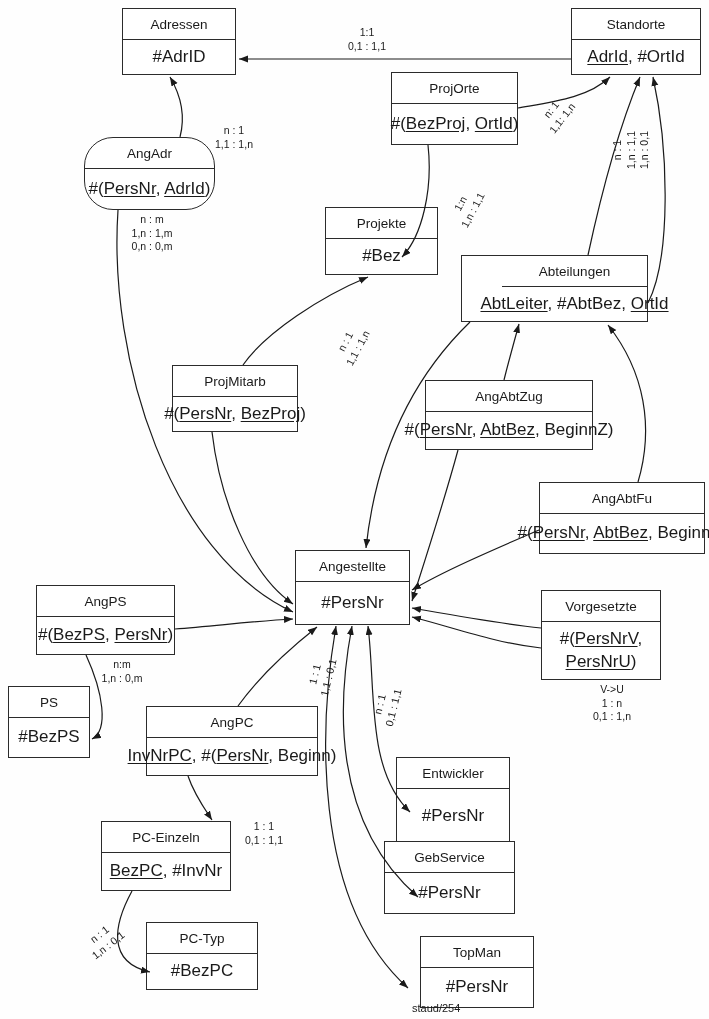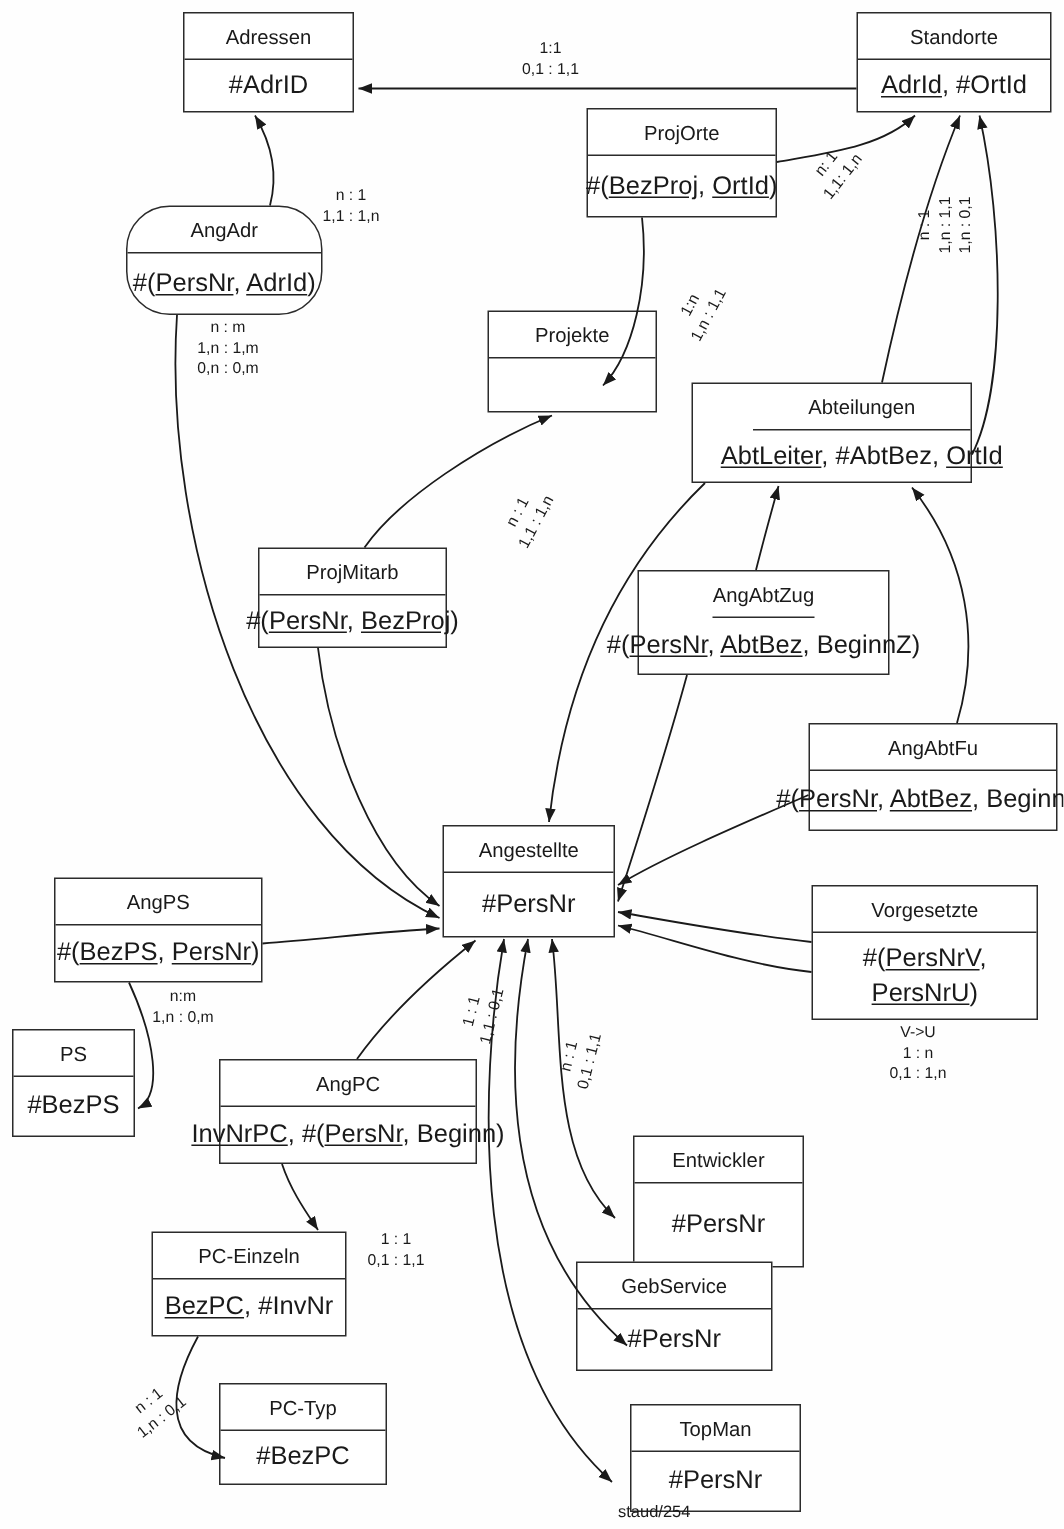--- a/index.html
+++ b/index.html
@@ -94,34 +94,37 @@
         </div>
   </div>
       <div class="entity" style="left: 84px; top: 137px; width: 131px; height: 73px; border-radius: 29px;">
     <div class="entity-title">AngAdr</div>
     <div class="entity-attrs">
           <div class="attr-line"><span>#(</span><span class="u">PersNr</span><span>, </span><span class="u">AdrId</span><span>)</span></div>
         </div>
   </div>
       <div class="entity" style="left: 325px; top: 207px; width: 113px; height: 68px;">
     <div class="entity-title">Projekte</div>
+    <div class="entity-attrs">
+          <div class="attr-line"><span>#Bez</span></div>
+        </div>
   </div>
       <div class="entity" style="left: 461px; top: 255px; width: 187px; height: 67px; padding-left: 40px;">
     <div class="entity-title">Abteilungen</div>
     <div class="entity-attrs">
           <div class="attr-line"><span class="u">AbtLeiter</span><span>, #AbtBez, </span><span class="u">OrtId</span></div>
         </div>
   </div>
       <div class="entity" style="left: 172px; top: 365px; width: 126px; height: 67px;">
     <div class="entity-title">ProjMitarb</div>
     <div class="entity-attrs">
           <div class="attr-line"><span>#(</span><span class="u">PersNr</span><span>, </span><span class="u">BezProj</span><span>)</span></div>
         </div>
   </div>
-      <div class="entity" style="left: 425px; top: 380px; width: 168px; height: 70px; align-items: center;">
+      <div class="entity" style="left: 425px; top: 380px; width: 168px; height: 70px;">
     <div class="entity-title">AngAbtZug</div>
     <div class="entity-attrs">
           <div class="attr-line"><span>#(</span><span class="u">PersNr</span><span>, </span><span class="u">AbtBez</span><span>, BeginnZ)</span></div>
         </div>
   </div>
       <div class="entity" style="left: 539px; top: 482px; width: 166px; height: 72px;">
     <div class="entity-title">AngAbtFu</div>
     <div class="entity-attrs">
           <div class="attr-line"><span>#(</span><span class="u">PersNr</span><span>, </span><span class="u">AbtBez</span><span>, BeginnF)</span></div>
         </div>
@@ -131,40 +134,40 @@
     <div class="entity-attrs">
           <div class="attr-line"><span>#PersNr</span></div>
         </div>
   </div>
       <div class="entity" style="left: 36px; top: 585px; width: 139px; height: 70px;">
     <div class="entity-title">AngPS</div>
     <div class="entity-attrs">
           <div class="attr-line"><span>#(</span><span class="u">BezPS</span><span>, </span><span class="u">PersNr</span><span>)</span></div>
         </div>
   </div>
-      <div class="entity" style="left: 541px; top: 590px; width: 151px; height: 90px;">
+      <div class="entity" style="left: 541px; top: 590px; width: 120px; height: 90px;">
     <div class="entity-title">Vorgesetzte</div>
     <div class="entity-attrs">
           <div class="attr-line"><span>#(</span><span class="u">PersNrV</span><span>,</span></div>
           <div class="attr-line"><span class="u">PersNrU</span><span>)</span></div>
         </div>
   </div>
       <div class="entity" style="left: 8px; top: 686px; width: 82px; height: 72px;">
     <div class="entity-title">PS</div>
     <div class="entity-attrs">
           <div class="attr-line"><span>#BezPS</span></div>
         </div>
   </div>
       <div class="entity" style="left: 146px; top: 706px; width: 172px; height: 70px;">
     <div class="entity-title">AngPC</div>
     <div class="entity-attrs">
           <div class="attr-line"><span class="u">InvNrPC</span><span>, #(</span><span class="u">PersNr</span><span>, Beginn)</span></div>
         </div>
   </div>
-      <div class="entity" style="left: 422px; top: 757px; width: 114px; height: 88px;">
+      <div class="entity" style="left: 396px; top: 757px; width: 114px; height: 88px;">
     <div class="entity-title">Entwickler</div>
     <div class="entity-attrs">
           <div class="attr-line"><span>#PersNr</span></div>
         </div>
   </div>
       <div class="entity" style="left: 101px; top: 821px; width: 130px; height: 70px;">
     <div class="entity-title">PC-Einzeln</div>
     <div class="entity-attrs">
           <div class="attr-line"><span class="u">BezPC</span><span>, #InvNr</span></div>
         </div>

